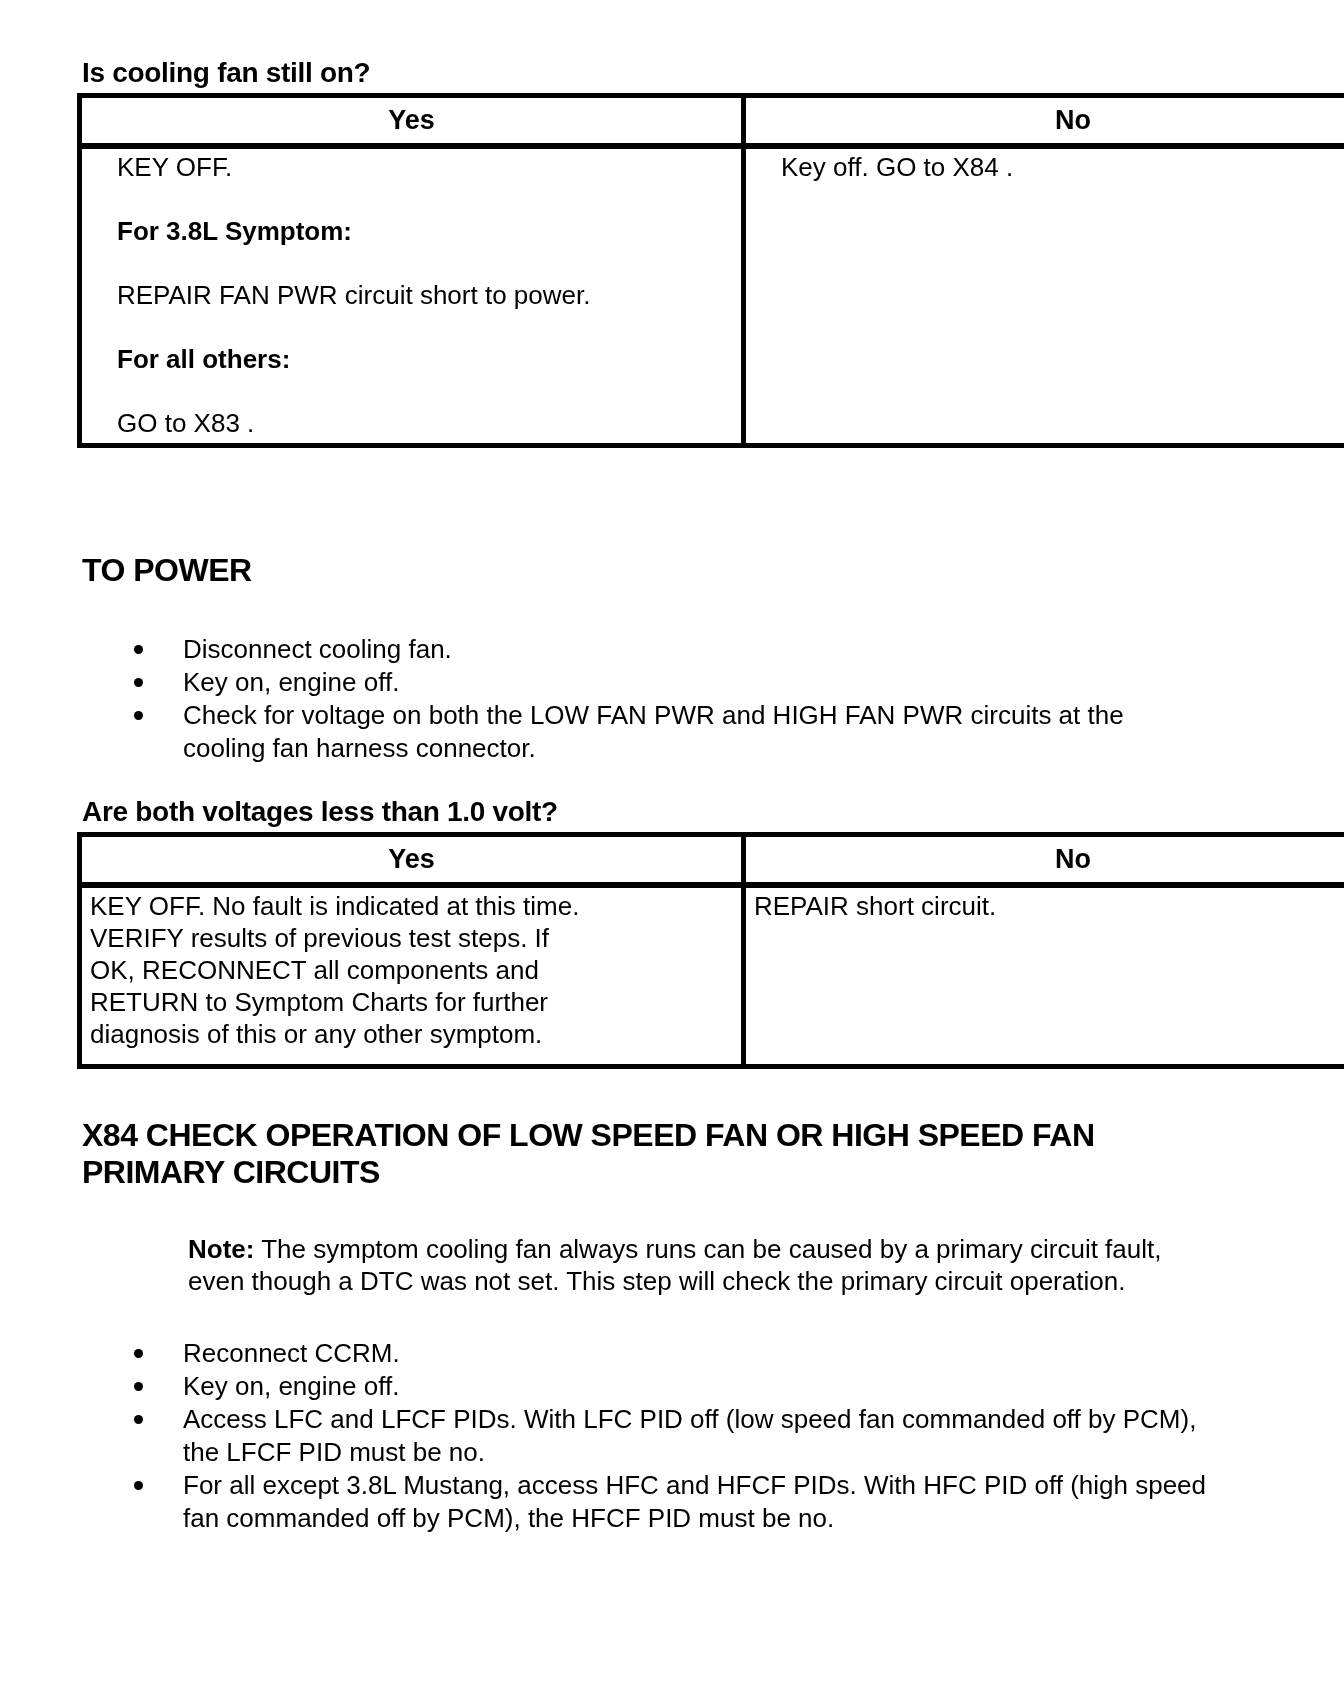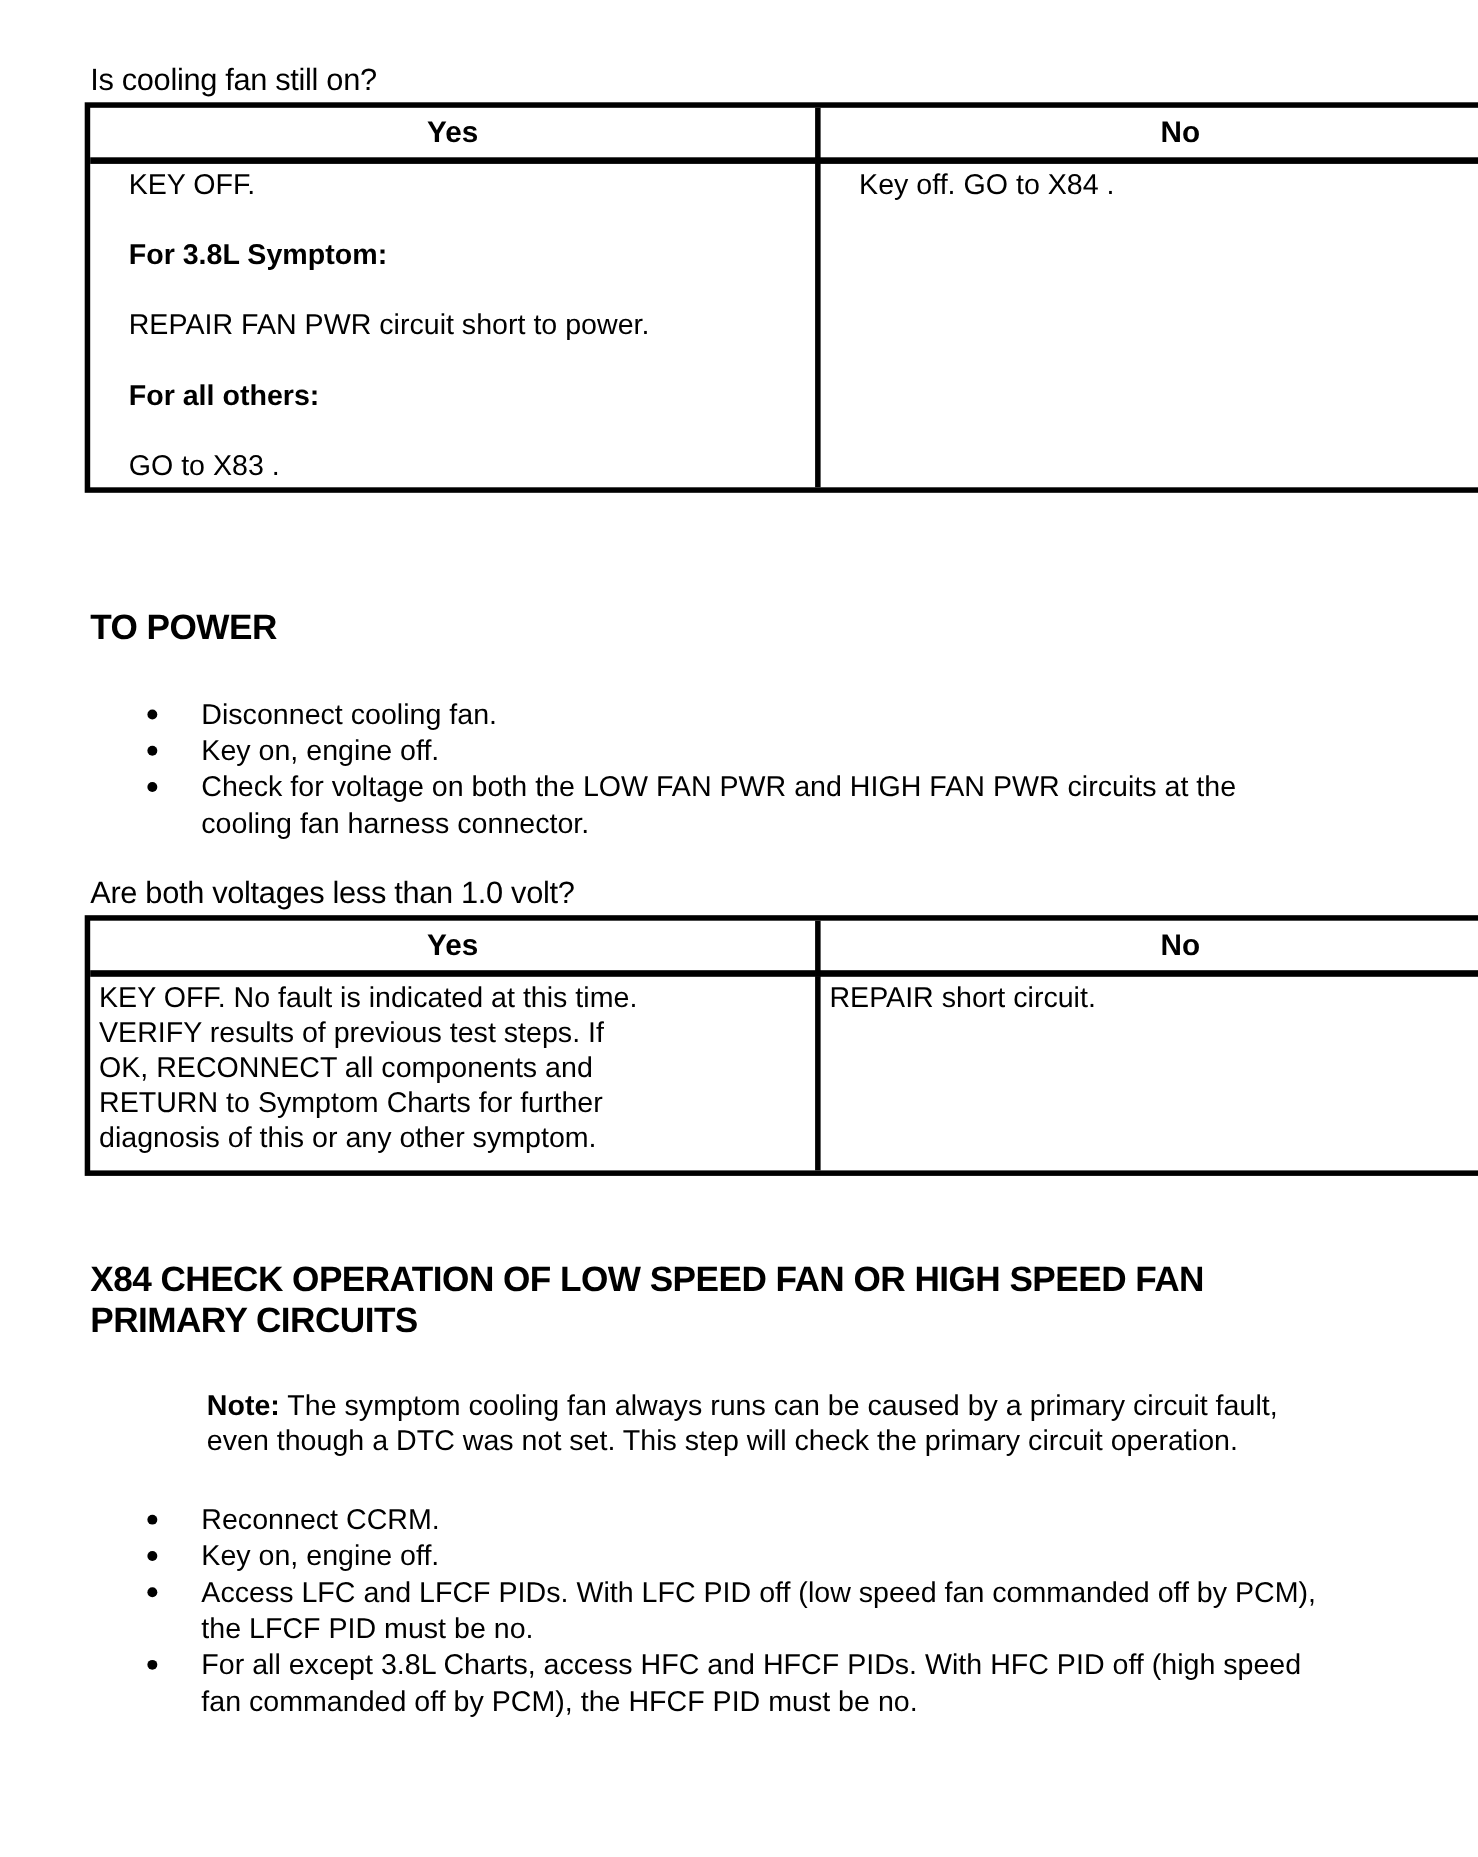--- a/index.html
+++ b/index.html
@@ -13,21 +13,21 @@
     font-size: 26px;
     line-height: 33px;
     padding-left: 77px;
     overflow: hidden;
   }
   .ln { white-space: nowrap; }
   .b { font-weight: bold; }
 
   
   .q-heading {
-    font-weight: normal;
+    font-weight: bold;
     font-size: 28px;
     line-height: 26px;
     letter-spacing: -0.3px;
     margin: 0 0 7px 5px;
   }
   #question1 { margin-top: 0; padding-top: 60px; }
   #question2 { margin-top: 34px; }
 
   
   table.decision {
@@ -59,21 +59,21 @@
 
   
   .section-title {
     font-weight: bold;
     font-size: 32px;
     line-height: 37px;
     letter-spacing: -0.5px;
     margin-left: 5px;
   }
   #x83-title { margin-top: 104px; }
-  #x84-title { margin-top: 76px; }
+  #x84-title { margin-top: 48px; }
 
   
   ul.bullets {
     list-style: none;
     margin: 0 0 0 5px;
     padding: 0;
   }
   #x83-bullets { margin-top: 44px; }
   #x84-bullets { margin-top: 40px; }
   ul.bullets li { position: relative; padding-left: 101px; }
@@ -185,16 +185,16 @@
       <span class="dot"></span>
       <div class="ln">Key on, engine off.</div>
     </li>
     <li>
       <span class="dot"></span>
       <div class="ln">Access LFC and LFCF PIDs. With LFC PID off (low speed fan commanded off by PCM),</div>
       <div class="ln">the LFCF PID must be no.</div>
     </li>
     <li>
       <span class="dot"></span>
-      <div class="ln">For all except 3.8L Charts, access HFC and HFCF PIDs. With HFC PID off (high speed</div>
+      <div class="ln">For all except 3.8L Mustang, access HFC and HFCF PIDs. With HFC PID off (high speed</div>
       <div class="ln">fan commanded off by PCM), the HFCF PID must be no.</div>
     </li>
   </ul>
 
 </body></html>

